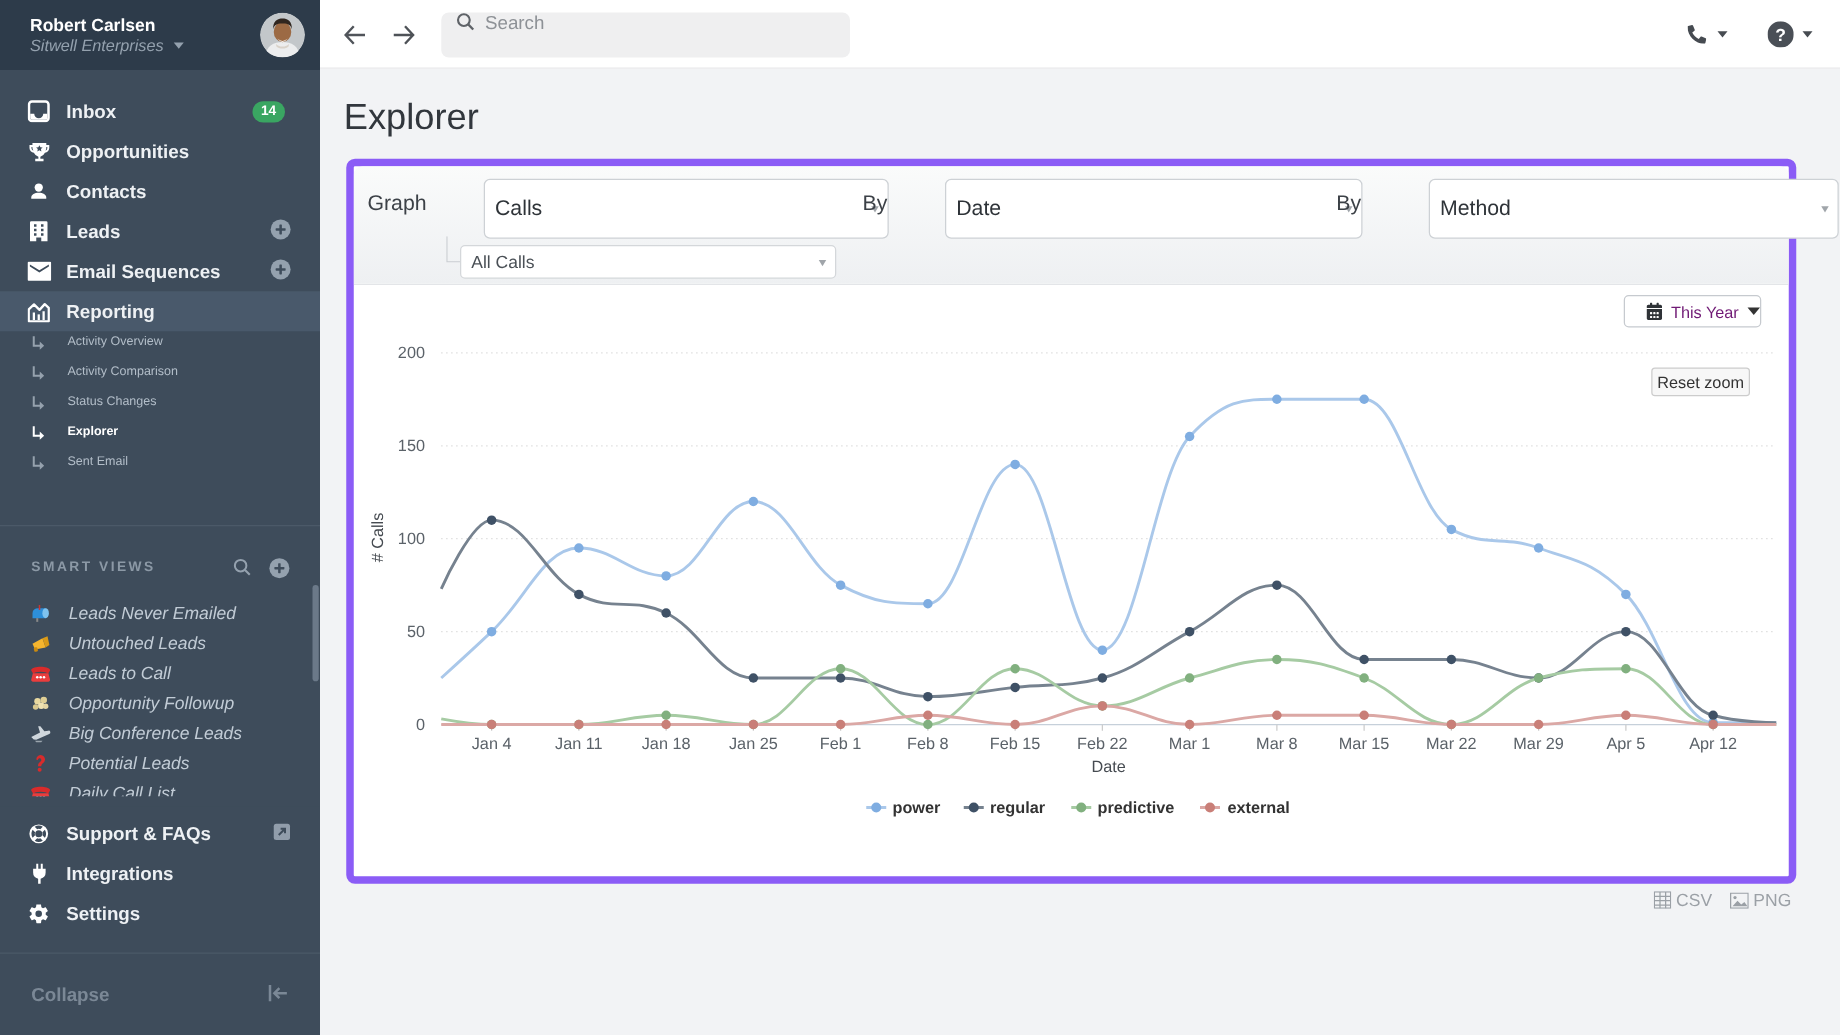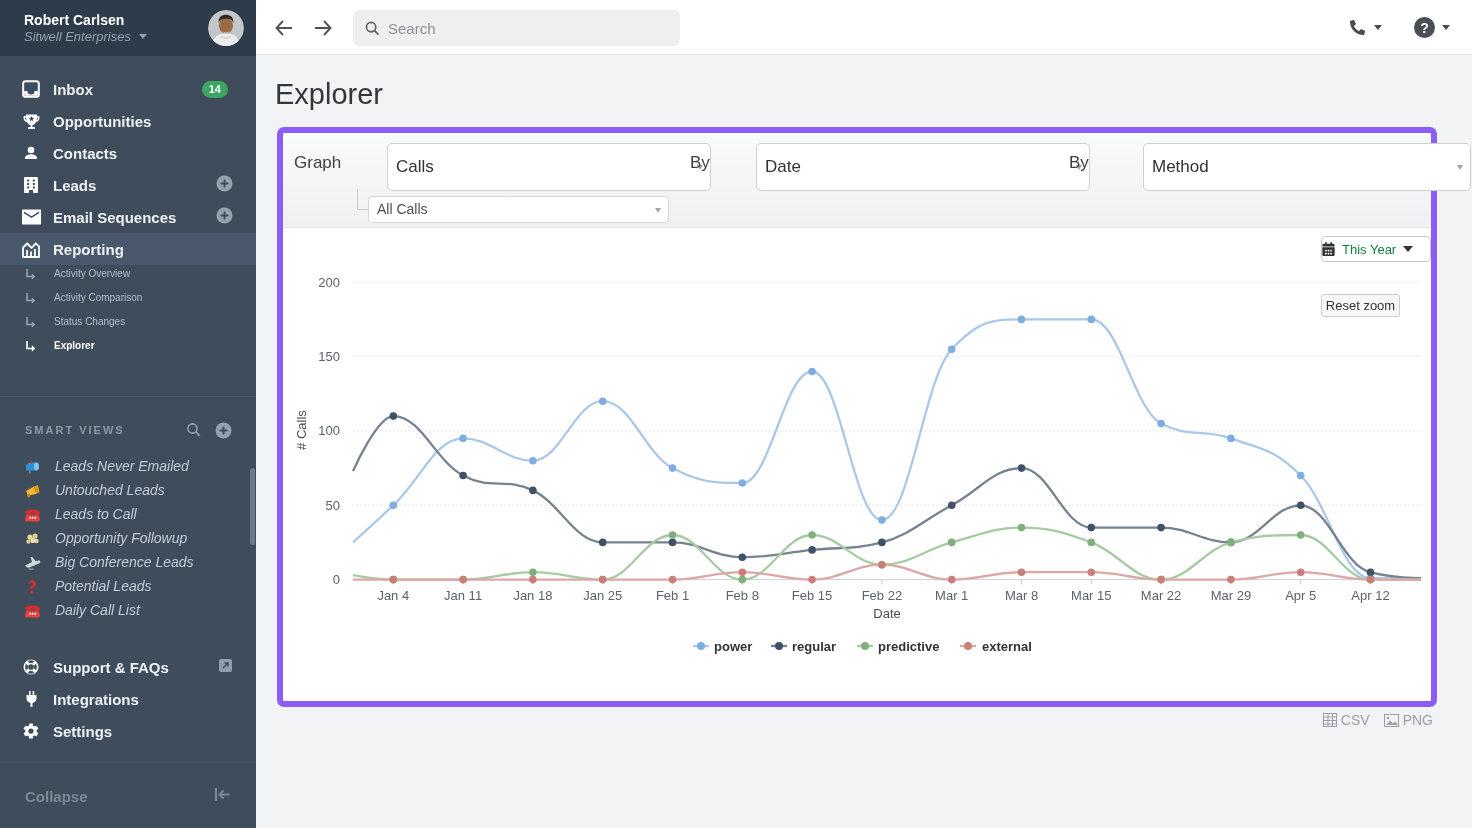--- a/index.html
+++ b/index.html
@@ -26,33 +26,33 @@
 .sv-head .t { color:#8c99a6; font-size:11px; font-weight:bold; letter-spacing:2px; flex:1; }
 .sv-item { height:24px; display:flex; align-items:center; padding-left:24px; color:#c2ccd6; font-size:14px;font-style:italic; }
 .sv-item .em { width:17px; height:17px; margin-right:14px; flex:none; }
 .sb-scroll { position:absolute; top:56px; bottom:191px; left:0; right:0; overflow:hidden; }
 .sb-bottom { position:absolute; bottom:0; left:0; right:0; height:183px; background:#3e4c5b; }
 .sb-bottom .nav-item { font-weight:bold; }
 .collapse-row { height:66px; display:flex; align-items:center; padding:0 25px; }
 .scrollbar { position:absolute; right:1px; width:5px; border-radius:3px; background:#6b7989; }
 .main { position:absolute; left:256px; top:0; right:0; }
 .topbar { height:55px; background:#fff; border-bottom:1px solid #e7e8ea; display:flex; align-items:center; position:relative; }
-.searchbox { position:absolute; left:97px; top:10px; width:327px; height:36px; background:#efeff0; border-radius:6px; display:flex; align-items:center; padding:0 12px; }
+.searchbox { position:absolute; left:97px; top:10px; width:327px; height:36px; background:#efeff0; border-radius:6px; display:flex; align-items:flex-start; padding:0 12px; }
 .searchbox .ph { color:#8d9196; font-size:15px; margin-left:8px; }
 h1.title { font-size:29px; color:#32373d; font-weight:bold; letter-spacing:0; margin:22px 0 0 19px; height:34px; line-height:34px; font-weight:500; }
 .card { position:absolute; left:21px; top:127px; width:1160px; height:580px; background:#fff; border:6px solid #8b5cf6; border-radius:7px; }
 .filterbar { position:absolute; left:0; top:0; right:0; height:95px; background:linear-gradient(#fafbfb,#eef0f2); border-bottom:1px solid #e3e5e8; border-radius:7px 7px 0 0; }
 .flabel { position:absolute; font-size:17px; color:#3c4147; top:20px; }
 .fselect { position:absolute; top:10px; height:48px; background:#fff; border:1px solid #cdd1d5; border-radius:5px; font-size:17px; color:#2e3338; line-height:46px; padding-left:8px;margin-left:40px; }
 .fselect .car, .subselect .car { position:absolute; right:7px; top:50%; margin-top:-2px; width:0; height:0; border-left:3.5px solid transparent; border-right:3.5px solid transparent; border-top:5px solid #a0a5aa; }
 .subselect { position:absolute; top:63px; height:27px; background:#fff; border:1px solid #d4d7da; border-radius:4px; font-size:14px; color:#4a5056; line-height:25px; padding-left:8px; }
 .axlbl { font-size:13px; fill:#5b6269; }
 .axtitle { font-size:13px; fill:#464b51; }
 .leg { font-size:13px; font-weight:bold; fill:#333; }
-.btn-year { position:absolute; right:0; top:103px; width:110px; height:26px; background:#fff; border:1px solid #c6cacf; border-radius:4px; display:flex; align-items:center; justify-content:flex-start; font-size:13px; color:#15803d; gap:7px; }
+.btn-year { position:absolute; right:22px; top:103px; width:110px; height:26px; background:#fff; border:1px solid #c6cacf; border-radius:4px; display:flex; align-items:center; justify-content:flex-end; font-size:13px; color:#701a75; gap:7px; }
 .btn-year .car { width:0; height:0; border-left:5px solid transparent; border-right:5px solid transparent; border-top:6px solid #333; }
 .btn-reset { position:absolute; right:31px; top:161px; width:79px; height:23px; background:#f7f7f7; border:1px solid #cccccc; border-radius:3px; font-size:13px; color:#333; text-align:center; line-height:21px; }
 .export { position:absolute; right:39px; top:712px; color:#9ba0a6; font-size:14px; display:flex; gap:14px; align-items:center; }
 .export span { display:flex; align-items:center; gap:4px; }
 </style></head>
 <body>
 <div class="sidebar">
   <div class="sb-head">
     <div class="names">
         <div class="nm">Robert Carlsen</div>
@@ -123,20 +123,24 @@
             <path d="M7.8 5.2 11.3 8.5 7.8 11.8z" fill="#b3bec9"></path>
           </svg>Activity Comparison</div>
     <div class="sub-item"><svg class="sic" viewBox="0 0 14 14">
             <path d="M3 1v7.5h7" fill="none" stroke="#b3bec9" stroke-width="1.6"></path>
             <path d="M7.8 5.2 11.3 8.5 7.8 11.8z" fill="#b3bec9"></path>
           </svg>Status Changes</div>
     <div class="sub-item sel"><svg class="sic" viewBox="0 0 14 14">
             <path d="M3 1v7.5h7" fill="none" stroke="#fff" stroke-width="1.6"></path>
             <path d="M7.8 5.2 11.3 8.5 7.8 11.8z" fill="#fff"></path>
           </svg>Explorer</div>
+    <div class="sub-item"><svg class="sic" viewBox="0 0 14 14">
+            <path d="M3 1v7.5h7" fill="none" stroke="#b3bec9" stroke-width="1.6"></path>
+            <path d="M7.8 5.2 11.3 8.5 7.8 11.8z" fill="#b3bec9"></path>
+          </svg>Sent Email</div>
   </div>
   <div class="sb-div"></div>
   <div class="sv-head">
         <span class="t">SMART VIEWS</span>
     <svg width="16" height="16" viewBox="0 0 16 16" style="margin-right:13px">
           <circle cx="6.5" cy="6.5" r="4.6" fill="none" stroke="#94a1ae" stroke-width="1.6"></circle>
           <line x1="10" y1="10" x2="13.8" y2="13.8" stroke="#94a1ae" stroke-width="1.7"></line>
         </svg>
     <svg width="17" height="17" viewBox="0 0 17 17">
           <circle cx="8.5" cy="8.5" r="8" fill="#94a1ae"></circle>

